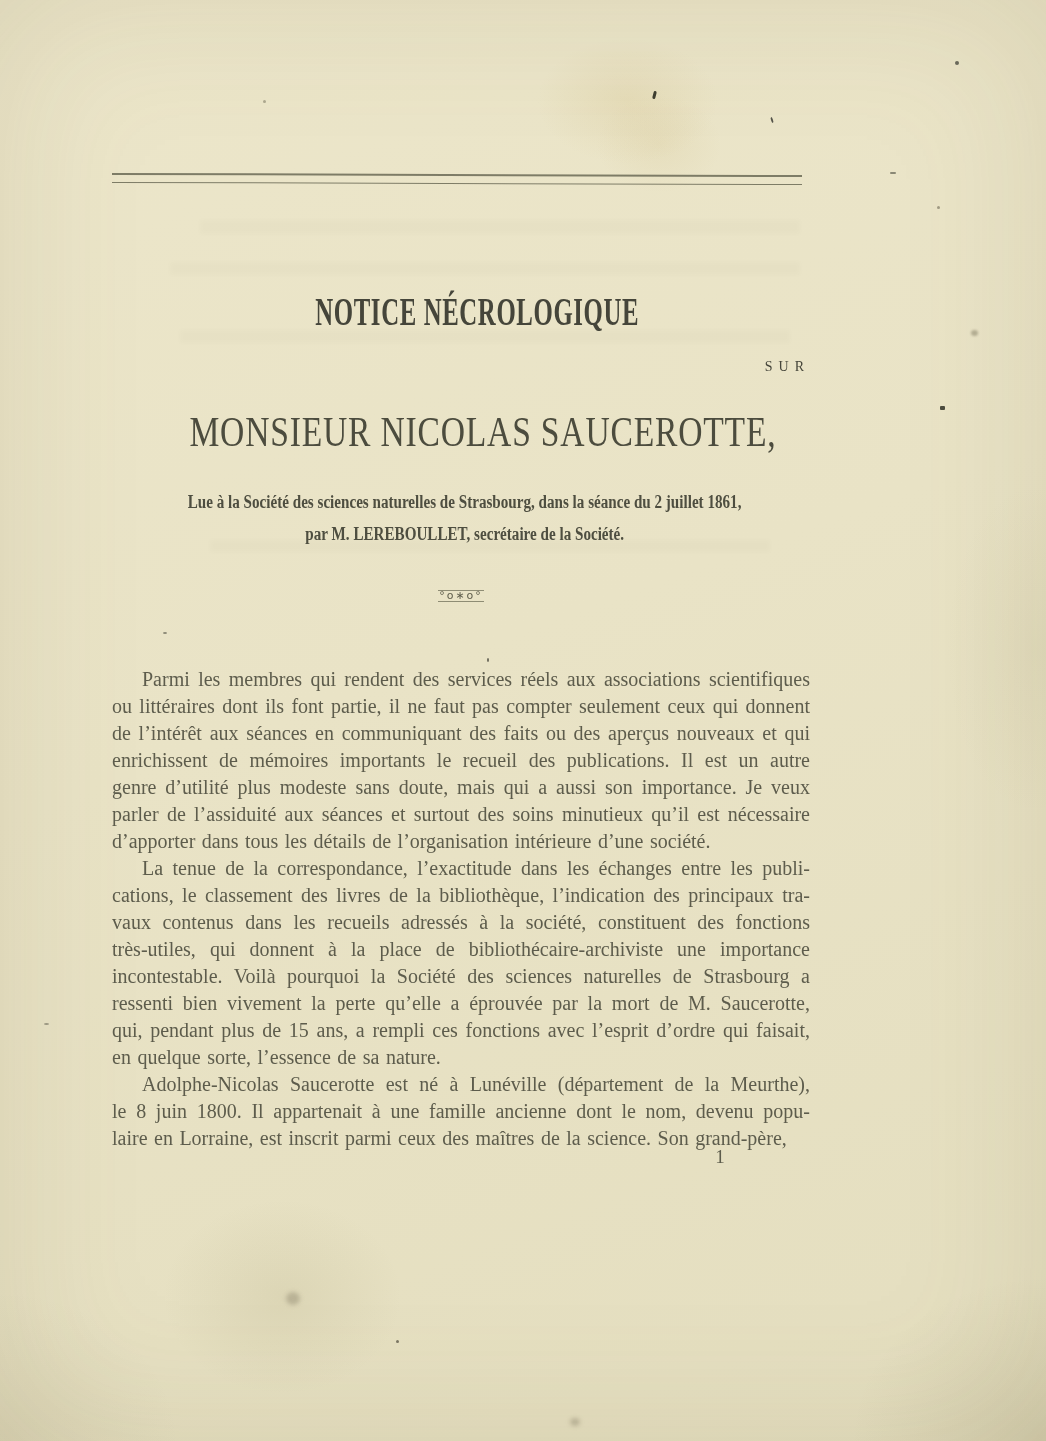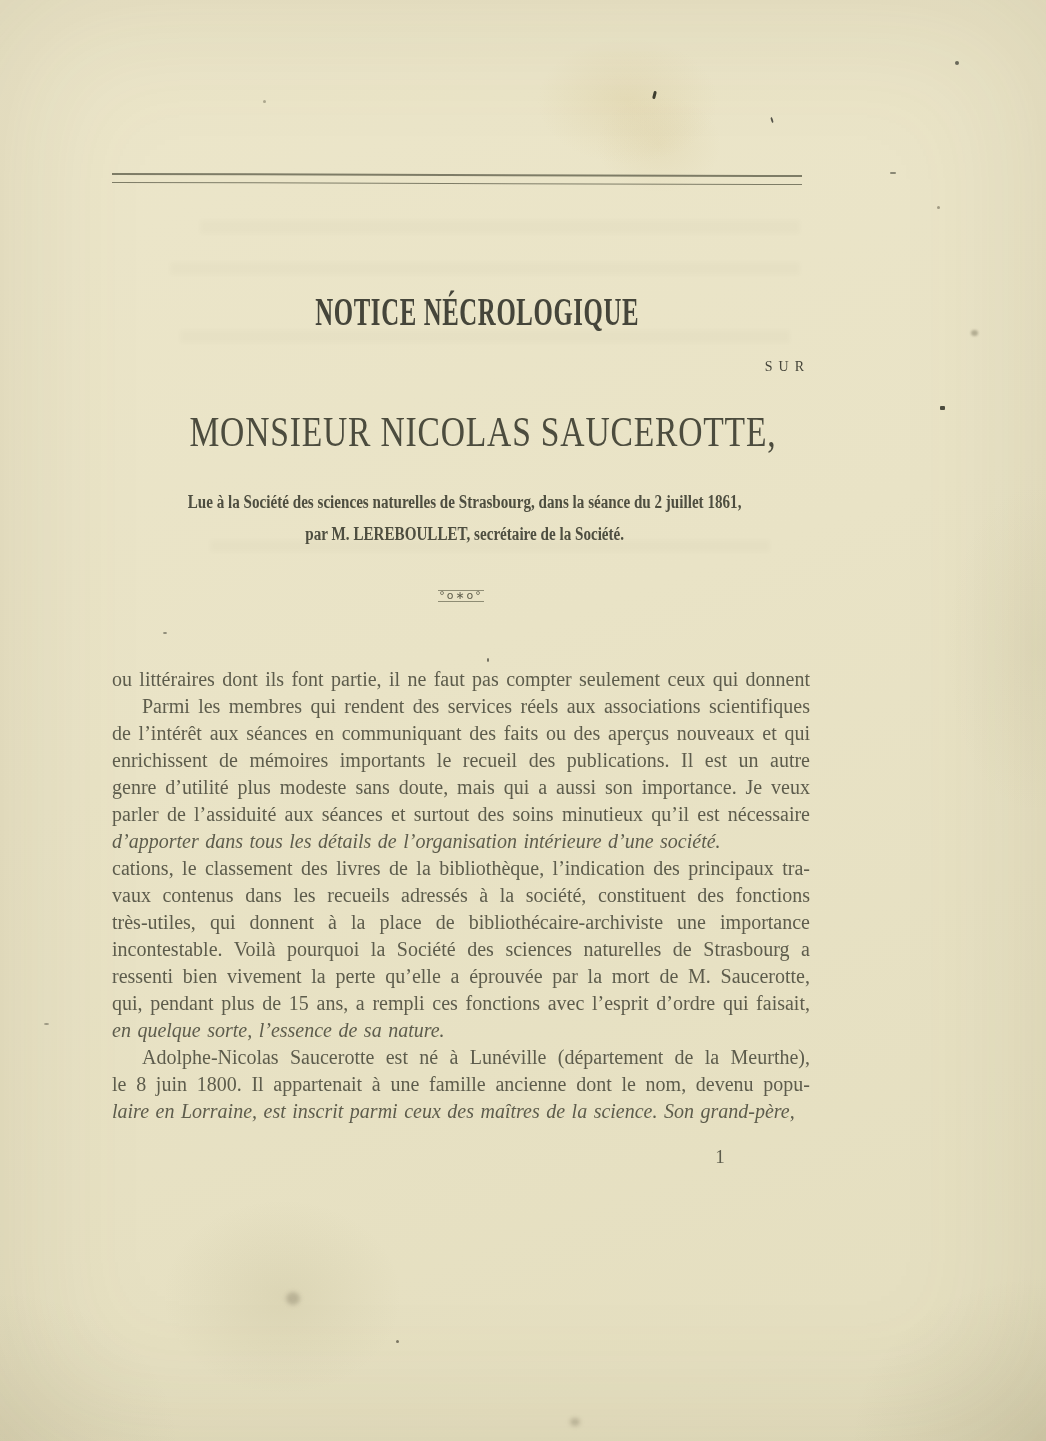--- a/index.html
+++ b/index.html
@@ -80,21 +80,21 @@
   .body-text{
     position:absolute;left:112px;top:666px;width:698px;
     font-size:20px;line-height:27px;color:var(--ink-body);
     word-spacing:1.5px;
   }
   .para{margin:0;}
   .line{
     text-align:justify;text-align-last:justify;
     height:27px;overflow:visible;white-space:nowrap;
   }
-  .line.last{text-align-last:left;font-style:italic;}
+  .line.last{text-align-last:left;}
   .line.first{text-indent:30px;}
   .signature-mark{
     position:absolute;left:700px;top:1146px;width:40px;
     text-align:center;font-size:19px;color:var(--ink-body);
   }
   
   .speck{position:absolute;border-radius:50%;}
   .ghost{
     position:absolute;background:rgba(105,100,70,.5);
     opacity:.055;filter:blur(2px);border-radius:2px;
@@ -132,29 +132,30 @@
   </div>
 
   <div class="ornament">
     <span class="orn-line"></span>
     <span class="orn-glyph">°o∗o°</span>
     <span class="orn-line"></span>
   </div>
 
   <div class="body-text" id="body-text">
       <div class="para">
+        <div class="line first">Parmi les membres qui rendent des services réels aux associations scientifiques</div>
         <div class="line">ou littéraires dont ils font partie, il ne faut pas compter seulement ceux qui donnent</div>
-        <div class="line first">Parmi les membres qui rendent des services réels aux associations scientifiques</div>
         <div class="line">de l’intérêt aux séances en communiquant des faits ou des aperçus nouveaux et qui</div>
         <div class="line">enrichissent de mémoires importants le recueil des publications. Il est un autre</div>
         <div class="line">genre d’utilité plus modeste sans doute, mais qui a aussi son importance. Je veux</div>
         <div class="line">parler de l’assiduité aux séances et surtout des soins minutieux qu’il est nécessaire</div>
         <div class="line last">d’apporter dans tous les détails de l’organisation intérieure d’une société.</div>
       </div>
       <div class="para">
+        <div class="line first">La tenue de la correspondance, l’exactitude dans les échanges entre les publi-</div>
         <div class="line">cations, le classement des livres de la bibliothèque, l’indication des principaux tra-</div>
         <div class="line">vaux contenus dans les recueils adressés à la société, constituent des fonctions</div>
         <div class="line">très-utiles, qui donnent à la place de bibliothécaire-archiviste une importance</div>
         <div class="line">incontestable. Voilà pourquoi la Société des sciences naturelles de Strasbourg a</div>
         <div class="line">ressenti bien vivement la perte qu’elle a éprouvée par la mort de M. Saucerotte,</div>
         <div class="line">qui, pendant plus de 15 ans, a rempli ces fonctions avec l’esprit d’ordre qui faisait,</div>
         <div class="line last">en quelque sorte, l’essence de sa nature.</div>
       </div>
       <div class="para">
         <div class="line first">Adolphe-Nicolas Saucerotte est né à Lunéville (département de la Meurthe),</div>

